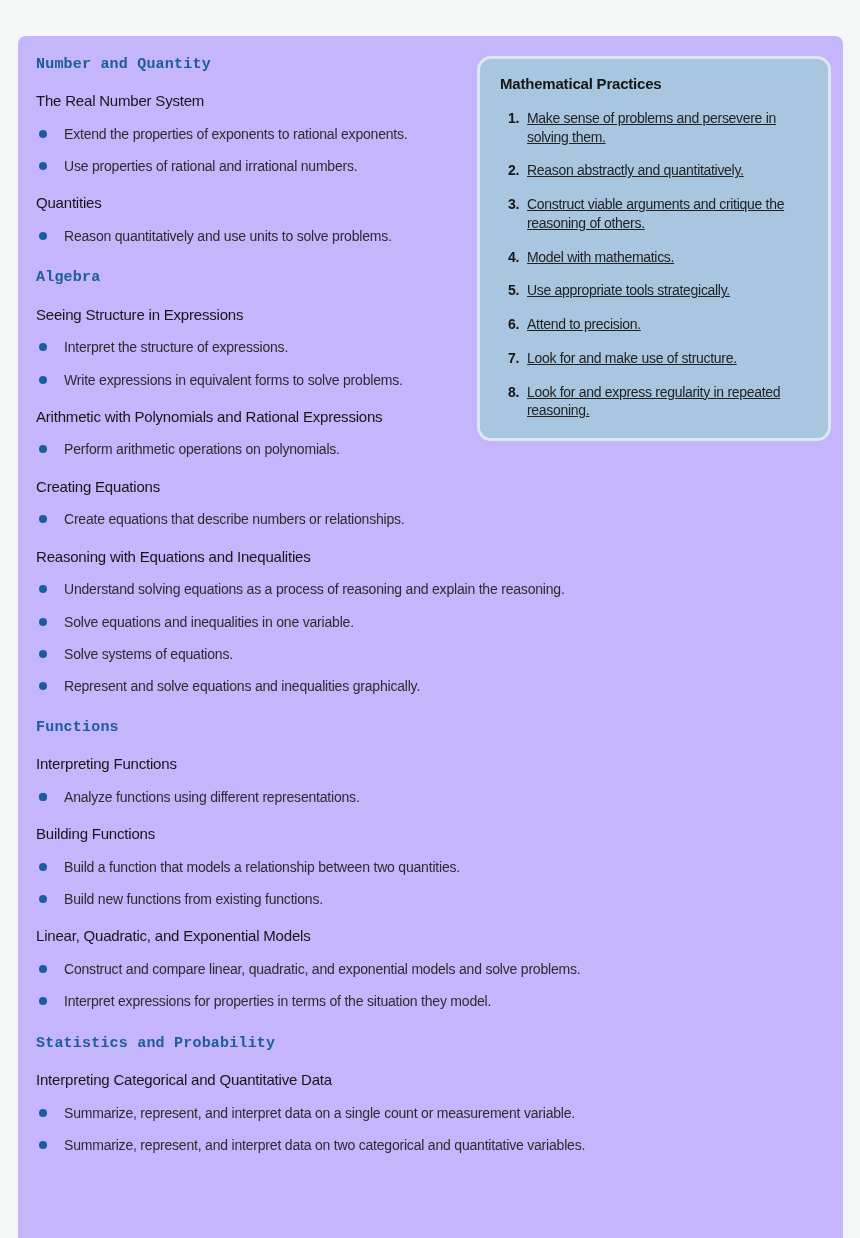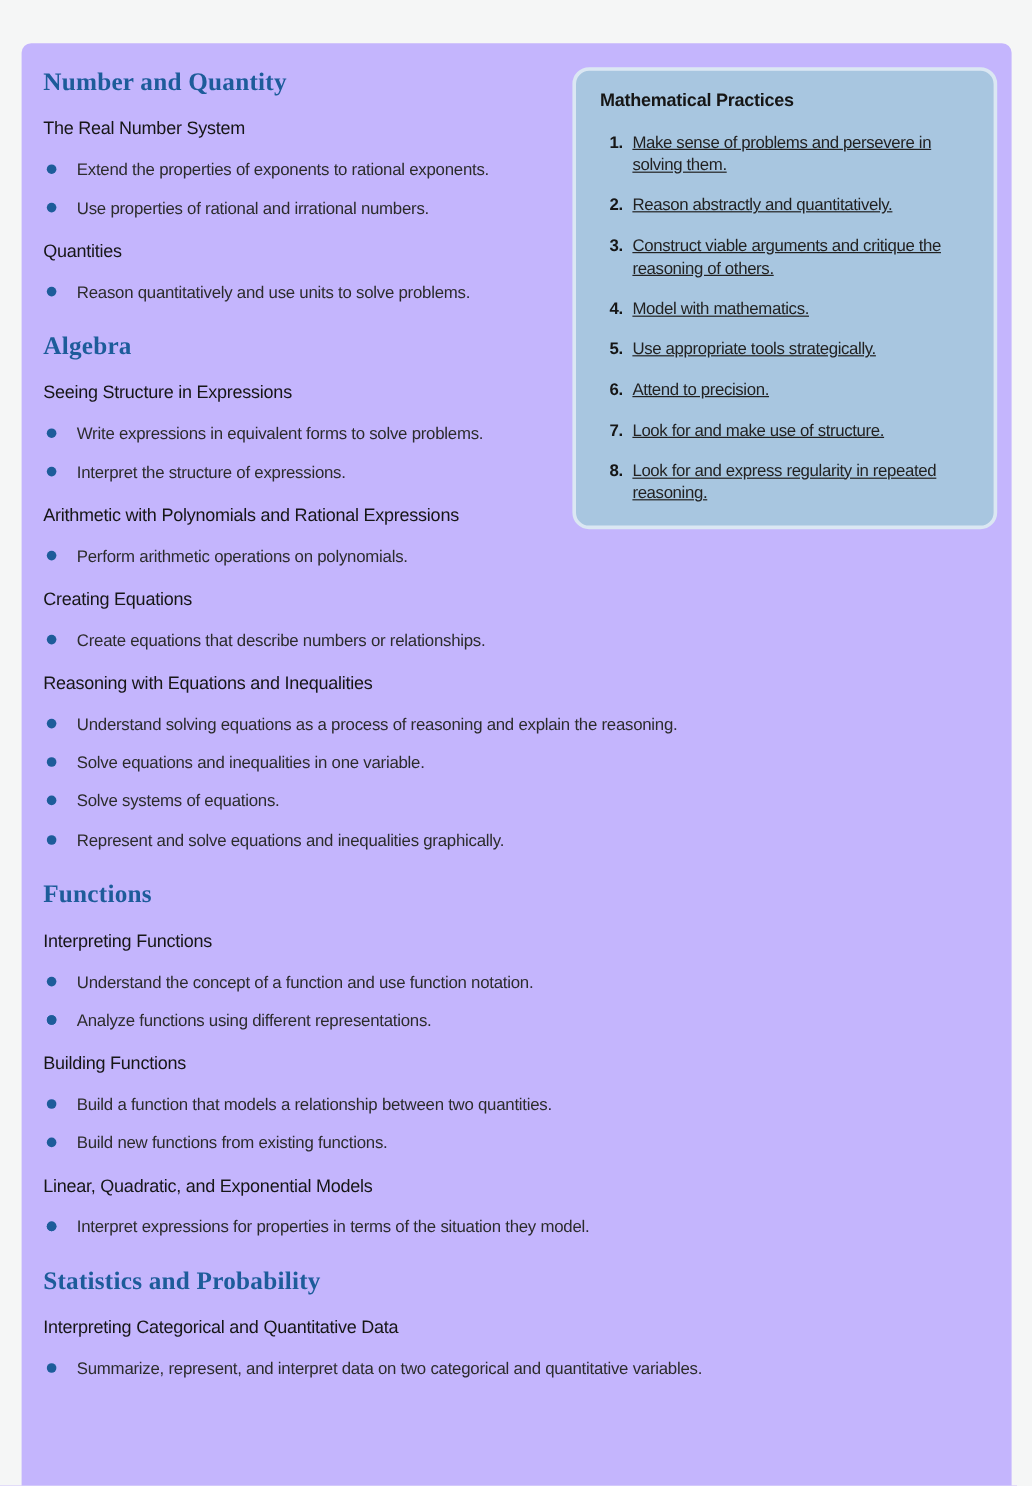--- a/index.html
+++ b/index.html
@@ -25,23 +25,23 @@
     letter-spacing:-0.2px;margin:0 0 3px 3px;line-height:1.25;
   }
   .pitem{
     display:flex;margin:15px 0 0 0;
     font-size:14px;line-height:1.34;color:#222;letter-spacing:-0.3px;
   }
   .pnum{flex:0 0 22px;text-align:right;font-weight:bold;margin-right:8px;color:#161616;}
   .ptext{flex:1;text-decoration:underline;}
   
   .domain-title{
-    font-family:Liberation Serif, serif;
+    font-family:Liberation Mono, monospace;
     font-weight:bold;color:#1d5c9a;
-    font-size:21px;line-height:1.15;margin:24px 0 4px 0;letter-spacing:0.2px;
+    font-size:15px;line-height:1.15;margin:24px 0 4px 0;letter-spacing:0.2px;
   }
   section.domain:first-of-type .domain-title{margin-top:0;}
   .cluster-title{
     font-size:15px;font-weight:normal;color:#161616;
     letter-spacing:-0.2px;margin:19px 0 2px 0;line-height:1.25;
   }
   .std{
     position:relative;padding-left:28px;margin:14px 0;
     font-size:14px;line-height:1.3;color:#2c2c2c;letter-spacing:-0.2px;
   }
@@ -111,26 +111,26 @@
       <span>Reason quantitatively and use units to solve problems.</span>
     </div>
   </section>
 
   <section class="domain">
     <h1 class="domain-title">Algebra</h1>
 
     <h2 class="cluster-title">Seeing Structure in Expressions</h2>
     <div class="std">
       <span class="dot"></span>
+      <span>Interpret the structure of expressions.</span>
+    </div>
+    <div class="std">
+      <span class="dot"></span>
       <span>Write expressions in equivalent forms to solve problems.</span>
     </div>
-    <div class="std">
-      <span class="dot"></span>
-      <span>Interpret the structure of expressions.</span>
-    </div>
 
     <h2 class="cluster-title">Arithmetic with Polynomials and Rational Expressions</h2>
     <div class="std">
       <span class="dot"></span>
       <span>Perform arithmetic operations on polynomials.</span>
     </div>
 
     <h2 class="cluster-title">Creating Equations</h2>
     <div class="std">
       <span class="dot"></span>
@@ -155,54 +155,55 @@
       <span>Represent and solve equations and inequalities graphically.</span>
     </div>
   </section>
 
   <section class="domain">
     <h1 class="domain-title">Functions</h1>
 
     <h2 class="cluster-title">Interpreting Functions</h2>
     <div class="std">
       <span class="dot"></span>
-      <span>Understand the concept of a function and use function notation.</span>
-    </div>
-    <div class="std">
-      <span class="dot"></span>
     </div>
     <div class="std">
       <span class="dot"></span>
       <span>Analyze functions using different representations.</span>
     </div>
 
     <h2 class="cluster-title">Building Functions</h2>
     <div class="std">
       <span class="dot"></span>
       <span>Build a function that models a relationship between two quantities.</span>
     </div>
     <div class="std">
       <span class="dot"></span>
       <span>Build new functions from existing functions.</span>
     </div>
 
     <h2 class="cluster-title">Linear, Quadratic, and Exponential Models</h2>
     <div class="std">
       <span class="dot"></span>
+      <span>Construct and compare linear, quadratic, and exponential models and solve problems.</span>
     </div>
     <div class="std">
       <span class="dot"></span>
       <span>Interpret expressions for properties in terms of the situation they model.</span>
     </div>
   </section>
 
   <section class="domain">
     <h1 class="domain-title">Statistics and Probability</h1>
 
     <h2 class="cluster-title">Interpreting Categorical and Quantitative Data</h2>
     <div class="std">
       <span class="dot"></span>
+      <span>Summarize, represent, and interpret data on a single count or measurement variable.</span>
+    </div>
+    <div class="std">
+      <span class="dot"></span>
       <span>Summarize, represent, and interpret data on two categorical and quantitative variables.</span>
     </div>
 
   </section>
 
 </div>
 
 </body></html>

